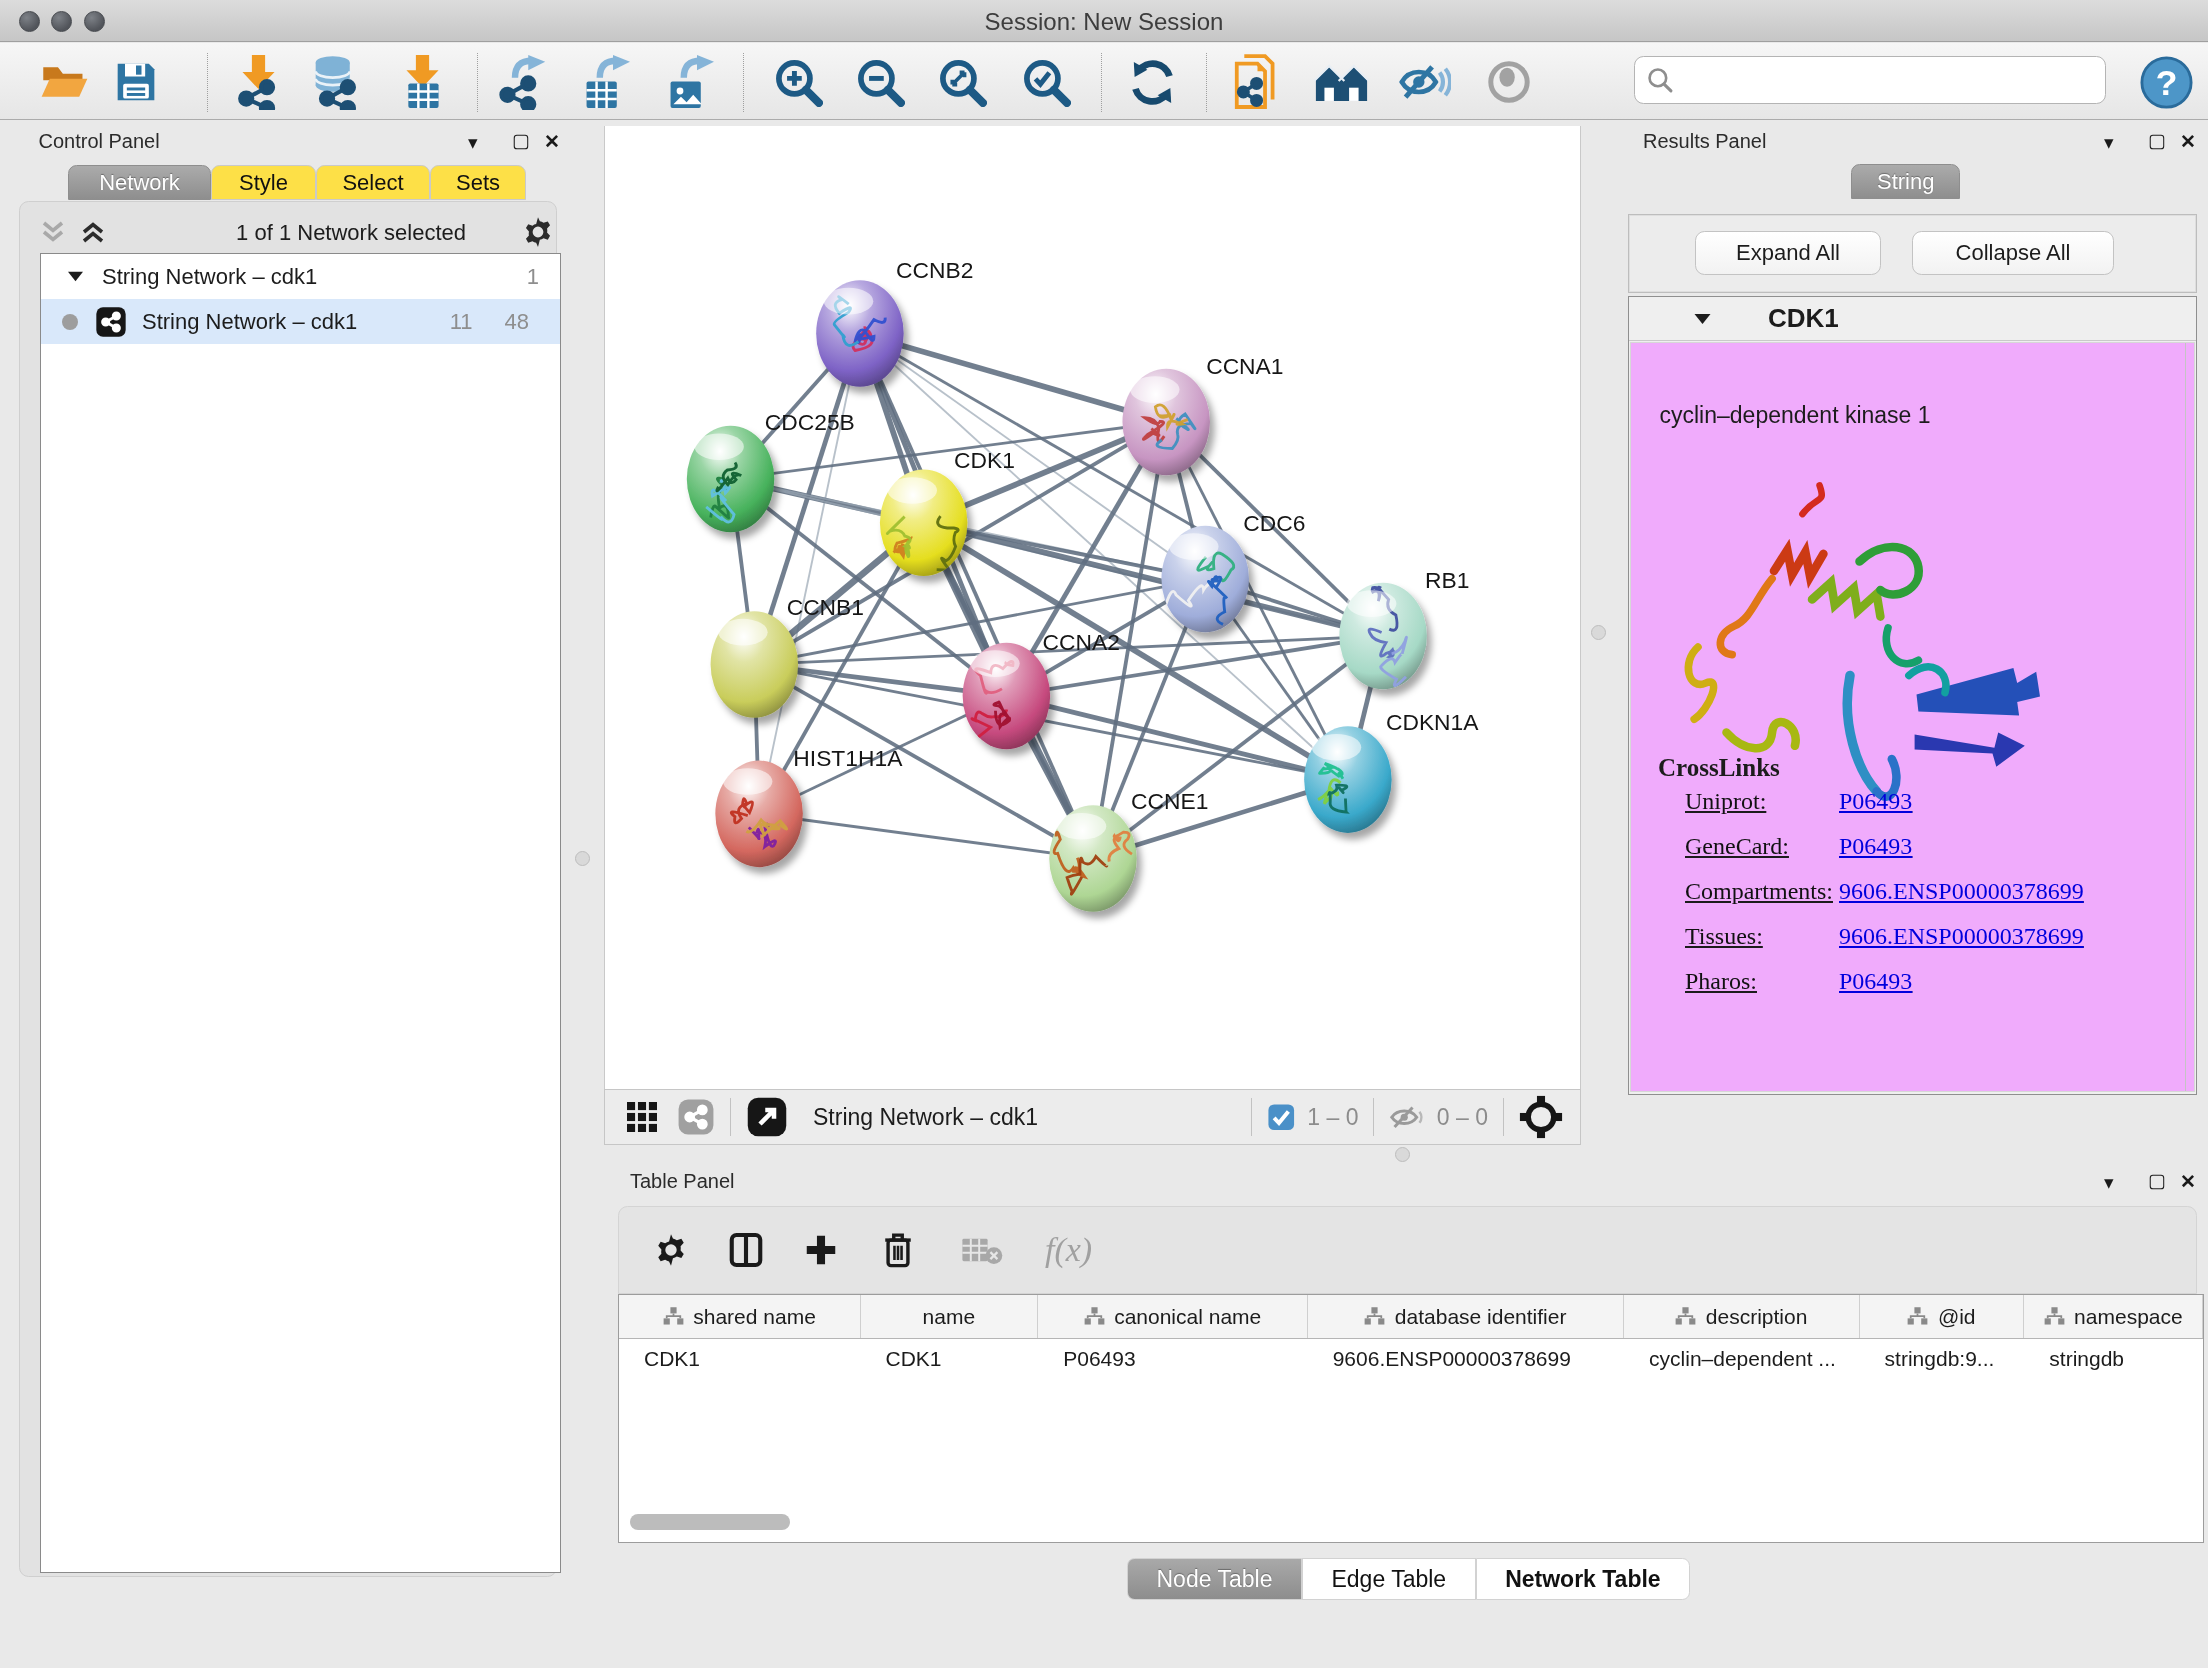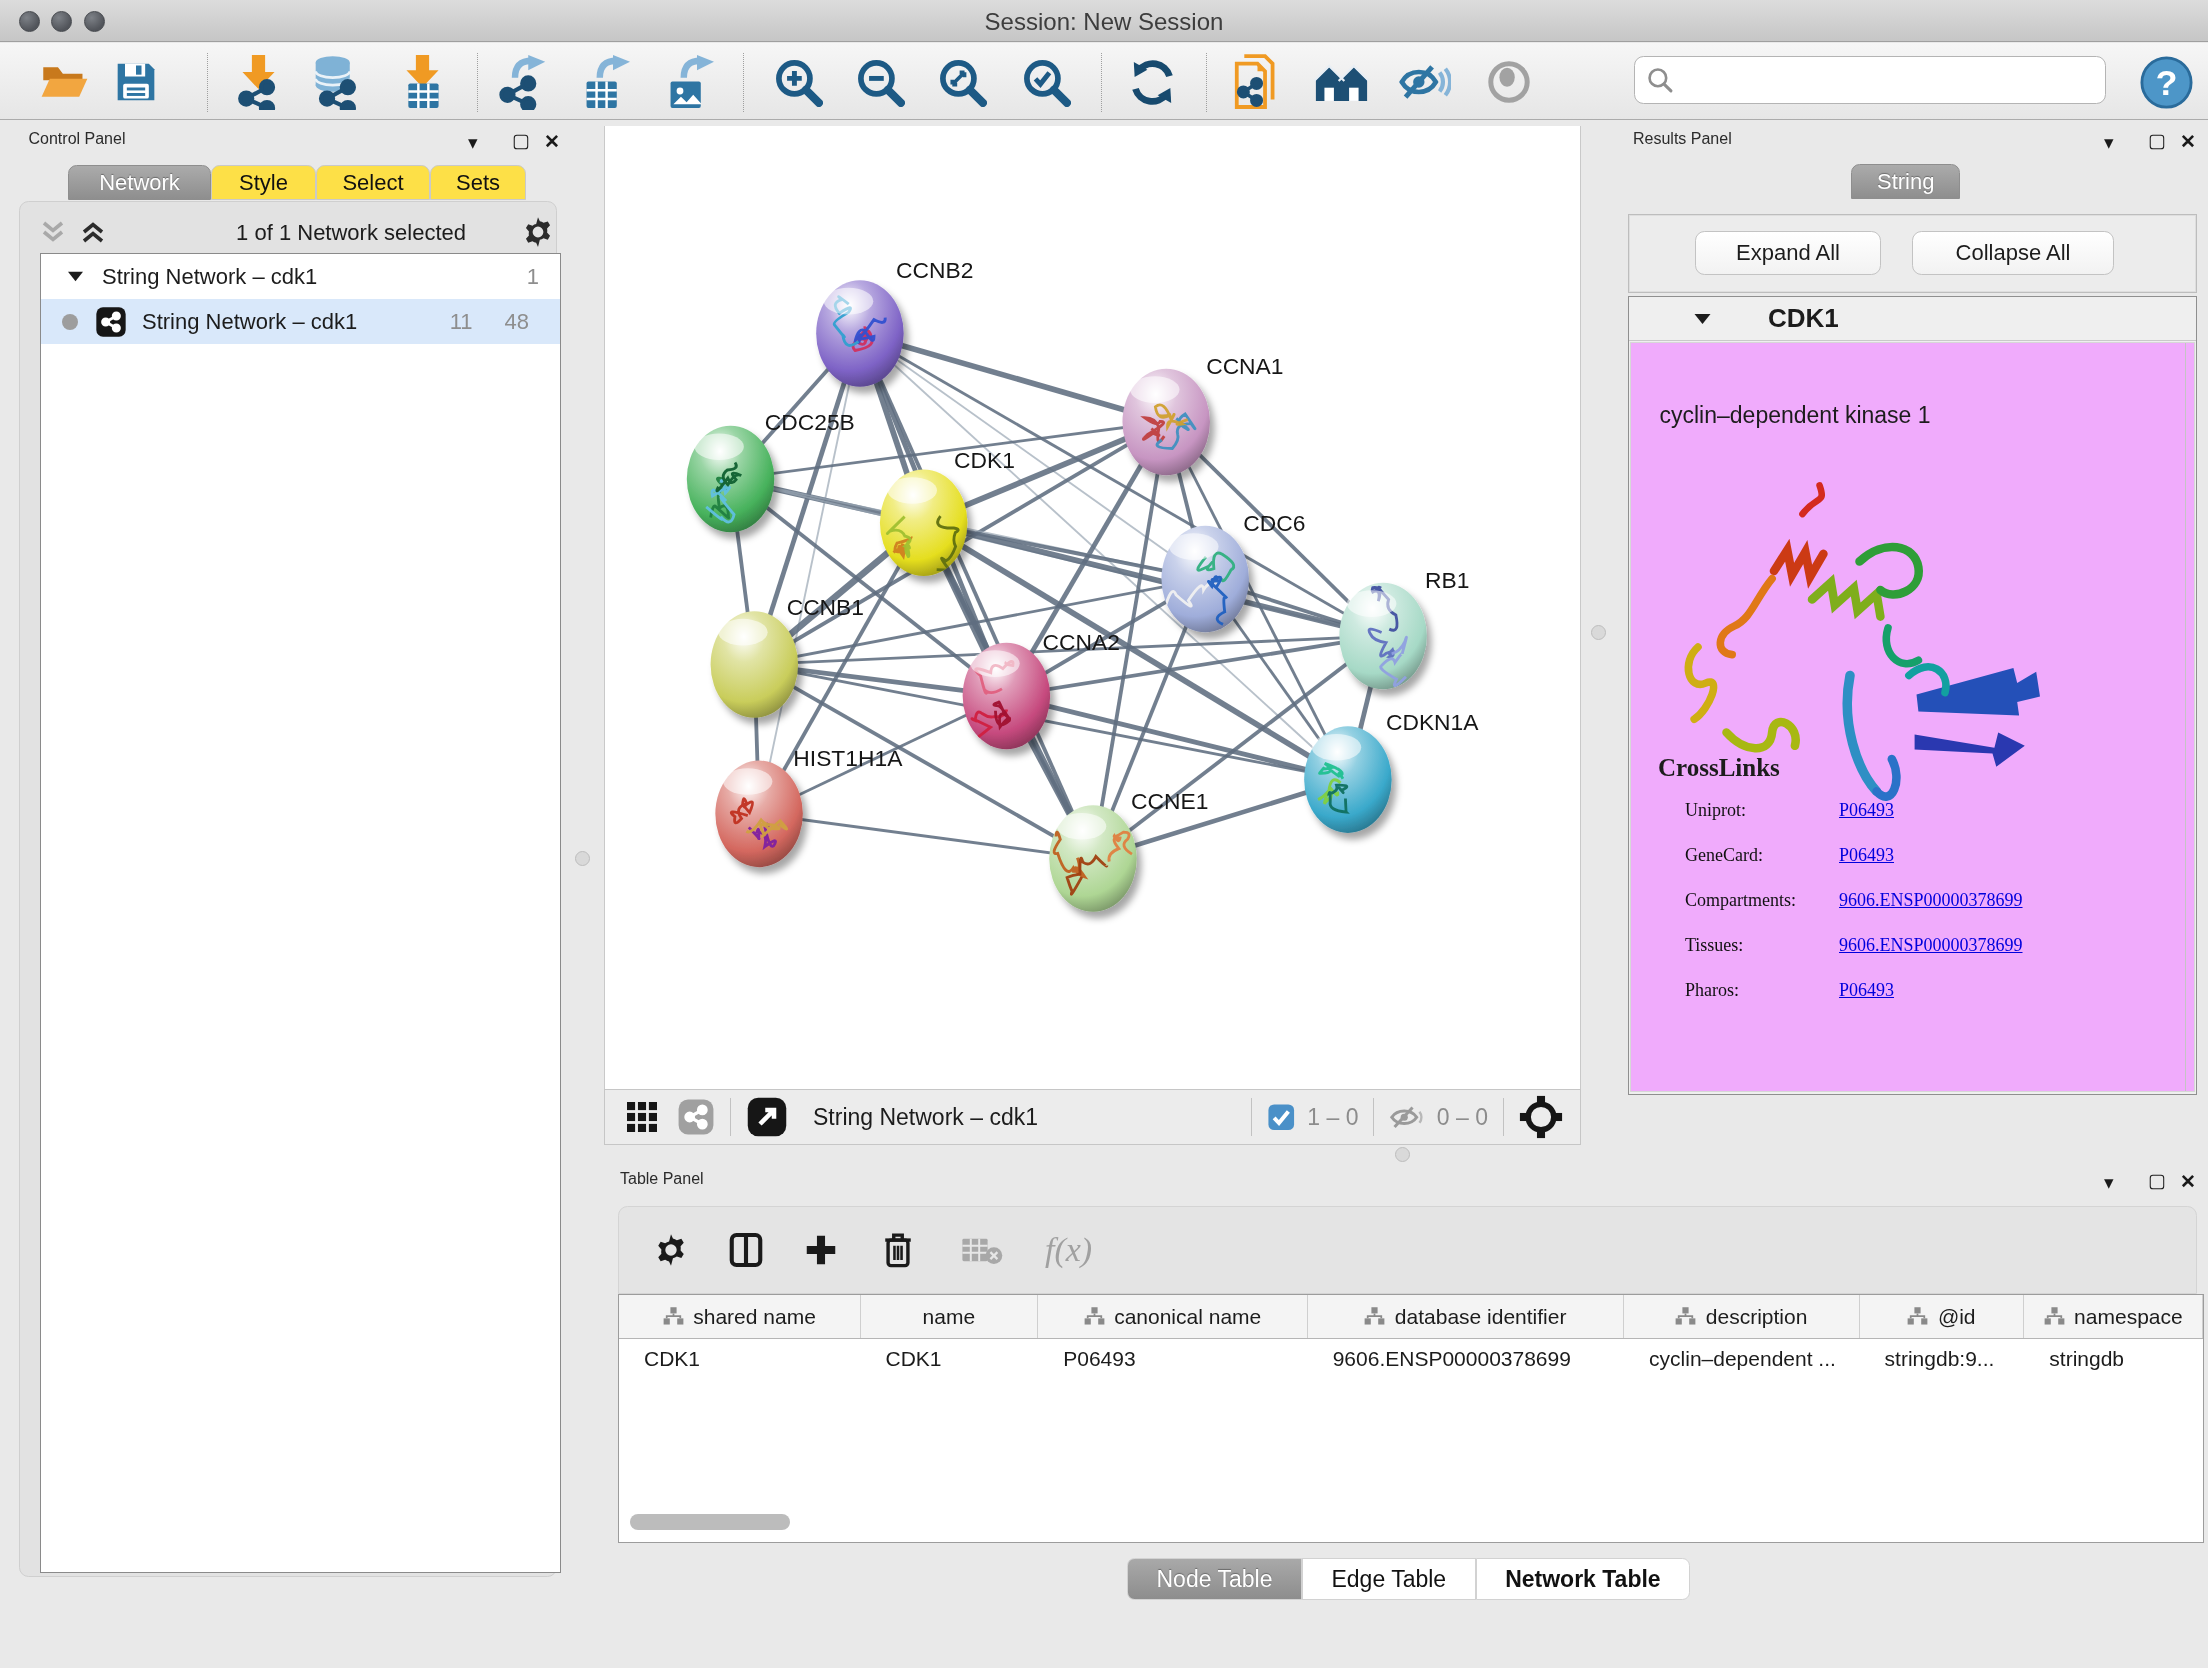--- a/index.html
+++ b/index.html
@@ -19,21 +19,21 @@
   .toolbar{left:0;top:43px;width:2208px;height:77px;
     background:linear-gradient(#f6f6f6,#e6e6e6);border-bottom:1px solid #ababab;}
   .tb-sep{top:9.5px;width:0;height:59px;border-left:1.9px dotted #9f9f9f;}
   .tb-btn{top:9.5px;width:61px;height:59px;display:flex;align-items:center;justify-content:center;}
   .searchbox{top:13.3px;width:472px;height:48px;background:#fff;border:1px solid #b4b4b4;
     border-radius:9.5px;display:flex;align-items:center;padding-left:11.4px;}
   .searchbox input{border:0;outline:0;font-size:21px;width:409px;background:transparent;
     font-family:"Liberation Sans",sans-serif;}
 
   
-  .panel-title{font-size:16px;color:#2b2b2b;}
+  .panel-title{font-size:20px;color:#2b2b2b;margin-left:10px;}
   .tab{height:35px;border:1px solid #c9c9c9;background:#fde047;color:#111;font-size:22px;
     display:inline-flex;align-items:center;justify-content:center;padding:0 25px;
     border-radius:8.6px 8.6px 0 0;position:relative;}
   .tab.sel{background:linear-gradient(#ababab,#8e8e8e);color:#fff;border-color:#8e8e8e;
     text-shadow:0 -1px 1px rgba(0,0,0,.35);}
   .btab{height:42px;border:1px solid #d2d2d2;background:#fff;color:#111;font-size:23px;
     display:inline-flex;align-items:center;justify-content:center;padding:0 28.5px;}
   .btab.sel{background:linear-gradient(#a9a9a9,#8d8d8d);color:#fff;text-shadow:0 -1px 1px rgba(0,0,0,.35);}
   .glyphbtn{font-size:19px;color:#1a1a1a;line-height:1;}
 
@@ -55,21 +55,21 @@
   
   .handle{width:15px;height:15px;border-radius:50%;background:#d9d9d9;border:1px solid #bdbdbd;}
 
   
   .rp-box1{left:1628px;top:214px;width:569px;height:79px;background:#ececec;
     border:1px solid #bdbdbd;box-shadow:inset 0 0 0 1px #dedede;}
   .rp-btn{height:44px;border:1px solid #c3c3c3;background:linear-gradient(#fff,#f2f2f2);
     border-radius:9.5px;font-size:22px;display:inline-flex;align-items:center;justify-content:center;}
   .rp-box2{left:1628px;top:296px;width:569px;height:799px;background:#efefef;
     border:1.9px solid #8f8f8f;}
-  .xl-row{display:flex;font-family:"Liberation Serif",serif;font-size:18px;height:45px;align-items:center;}
+  .xl-row{display:flex;font-family:"Liberation Serif",serif;font-size:24px;height:45px;text-decoration:underline;}
   .xl-label{width:181px;padding-left:27px;color:#111;}
   .xl-link{color:#0000dd;text-decoration:underline;}
 
   
   .tp-toolbar{left:618px;top:1206px;width:1579px;height:88px;background:#e4e4e4;
     border:1px solid #d4d4d4;border-radius:9.5px 9.5px 0 0;display:flex;align-items:center;}
   .tp-table{left:618px;top:1294px;width:1586px;height:249px;background:#fff;border:1.9px solid #9c9c9c;}
   .thead{display:flex;height:44px;background:#f4f4f4;border-bottom:1.9px solid #b5b5b5;}
   .th{display:flex;align-items:center;justify-content:center;font-size:21px;gap:9.5px;
     border-right:1px solid #cfcfcf;overflow:hidden;white-space:nowrap;}

